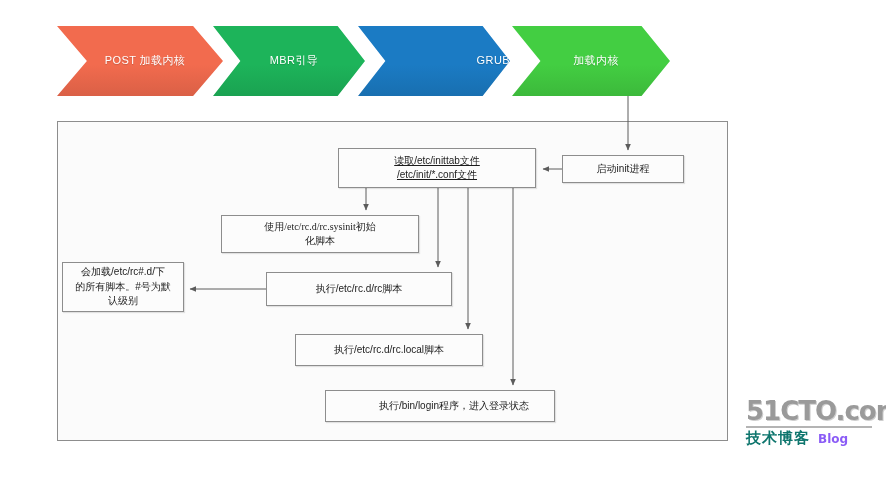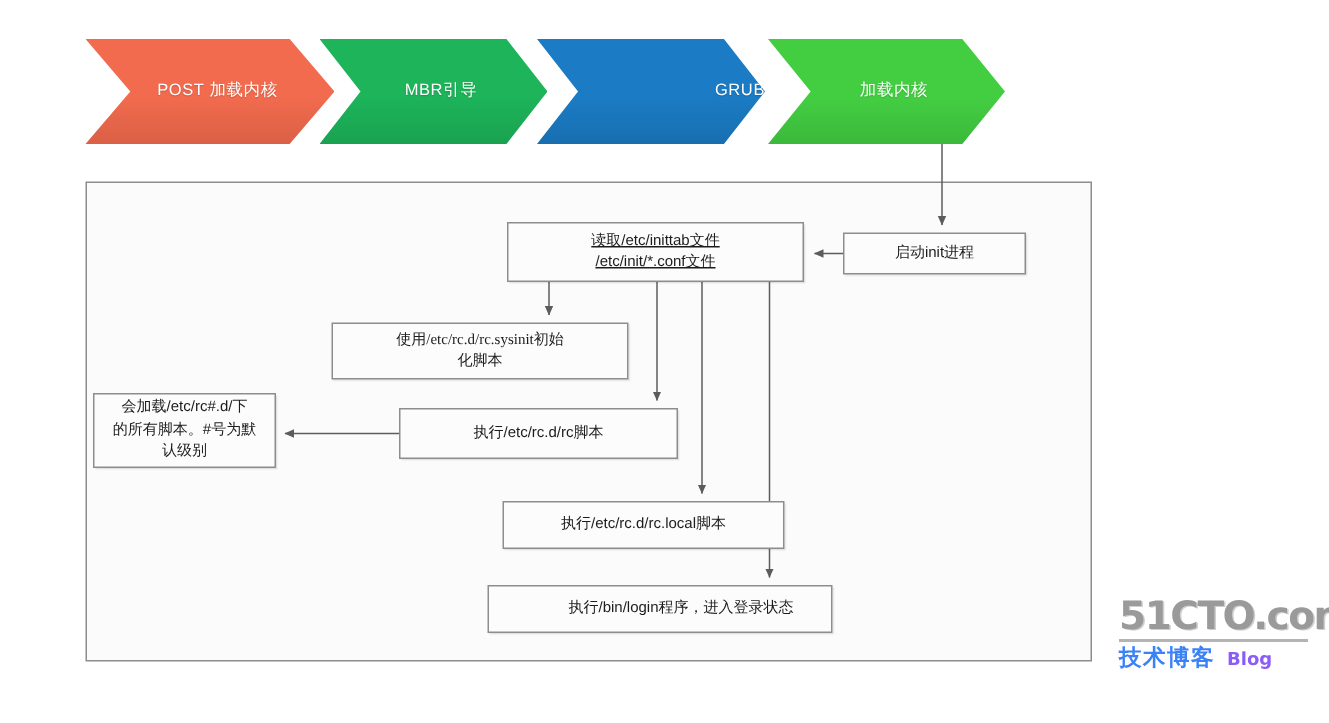--- a/index.html
+++ b/index.html
@@ -84,21 +84,21 @@
     display: block;
     white-space: pre-line;
   }
   .mono { font-family: "Liberation Serif", "DejaVu Serif", serif; }
 
   #node-init     { left: 562px; top: 155px; width: 122px; height: 28px; }
   #node-read     { left: 338px; top: 148px; width: 198px; height: 40px; text-decoration: underline; }
   #node-sysinit  { left: 221px; top: 215px; width: 198px; height: 38px; align-items: center; }
   #node-rc       { left: 266px; top: 272px; width: 186px; height: 34px; text-align: right; }
   #node-rcdirs   { left: 62px;  top: 262px; width: 122px; height: 50px; }
-  #node-rclocal  { left: 295px; top: 334px; width: 188px; height: 32px; margin-left: 40px; }
+  #node-rclocal  { left: 295px; top: 334px; width: 188px; height: 32px; }
   #node-login    { left: 325px; top: 390px; width: 230px; height: 32px; padding-left: 33px; }
 
   
   #connectors {
     position: absolute;
     left: 0;
     top: 0;
     width: 886px;
     height: 482px;
     pointer-events: none;
@@ -134,21 +134,21 @@
     width: 126px;
   }
   #wm-sub {
     display: flex;
     align-items: baseline;
     gap: 8px;
   }
   #wm-sub-cn {
     font-size: 15px;
     font-weight: bold;
-    color: #3b82f6;
+    color: #0f766e;
     letter-spacing: 1px;
   }
   #wm-sub-en {
     font-family: "DejaVu Sans", sans-serif;
     font-size: 12px;
     font-weight: bold;
     color: #8b5cf6;
   }
 </style>
 </head>

